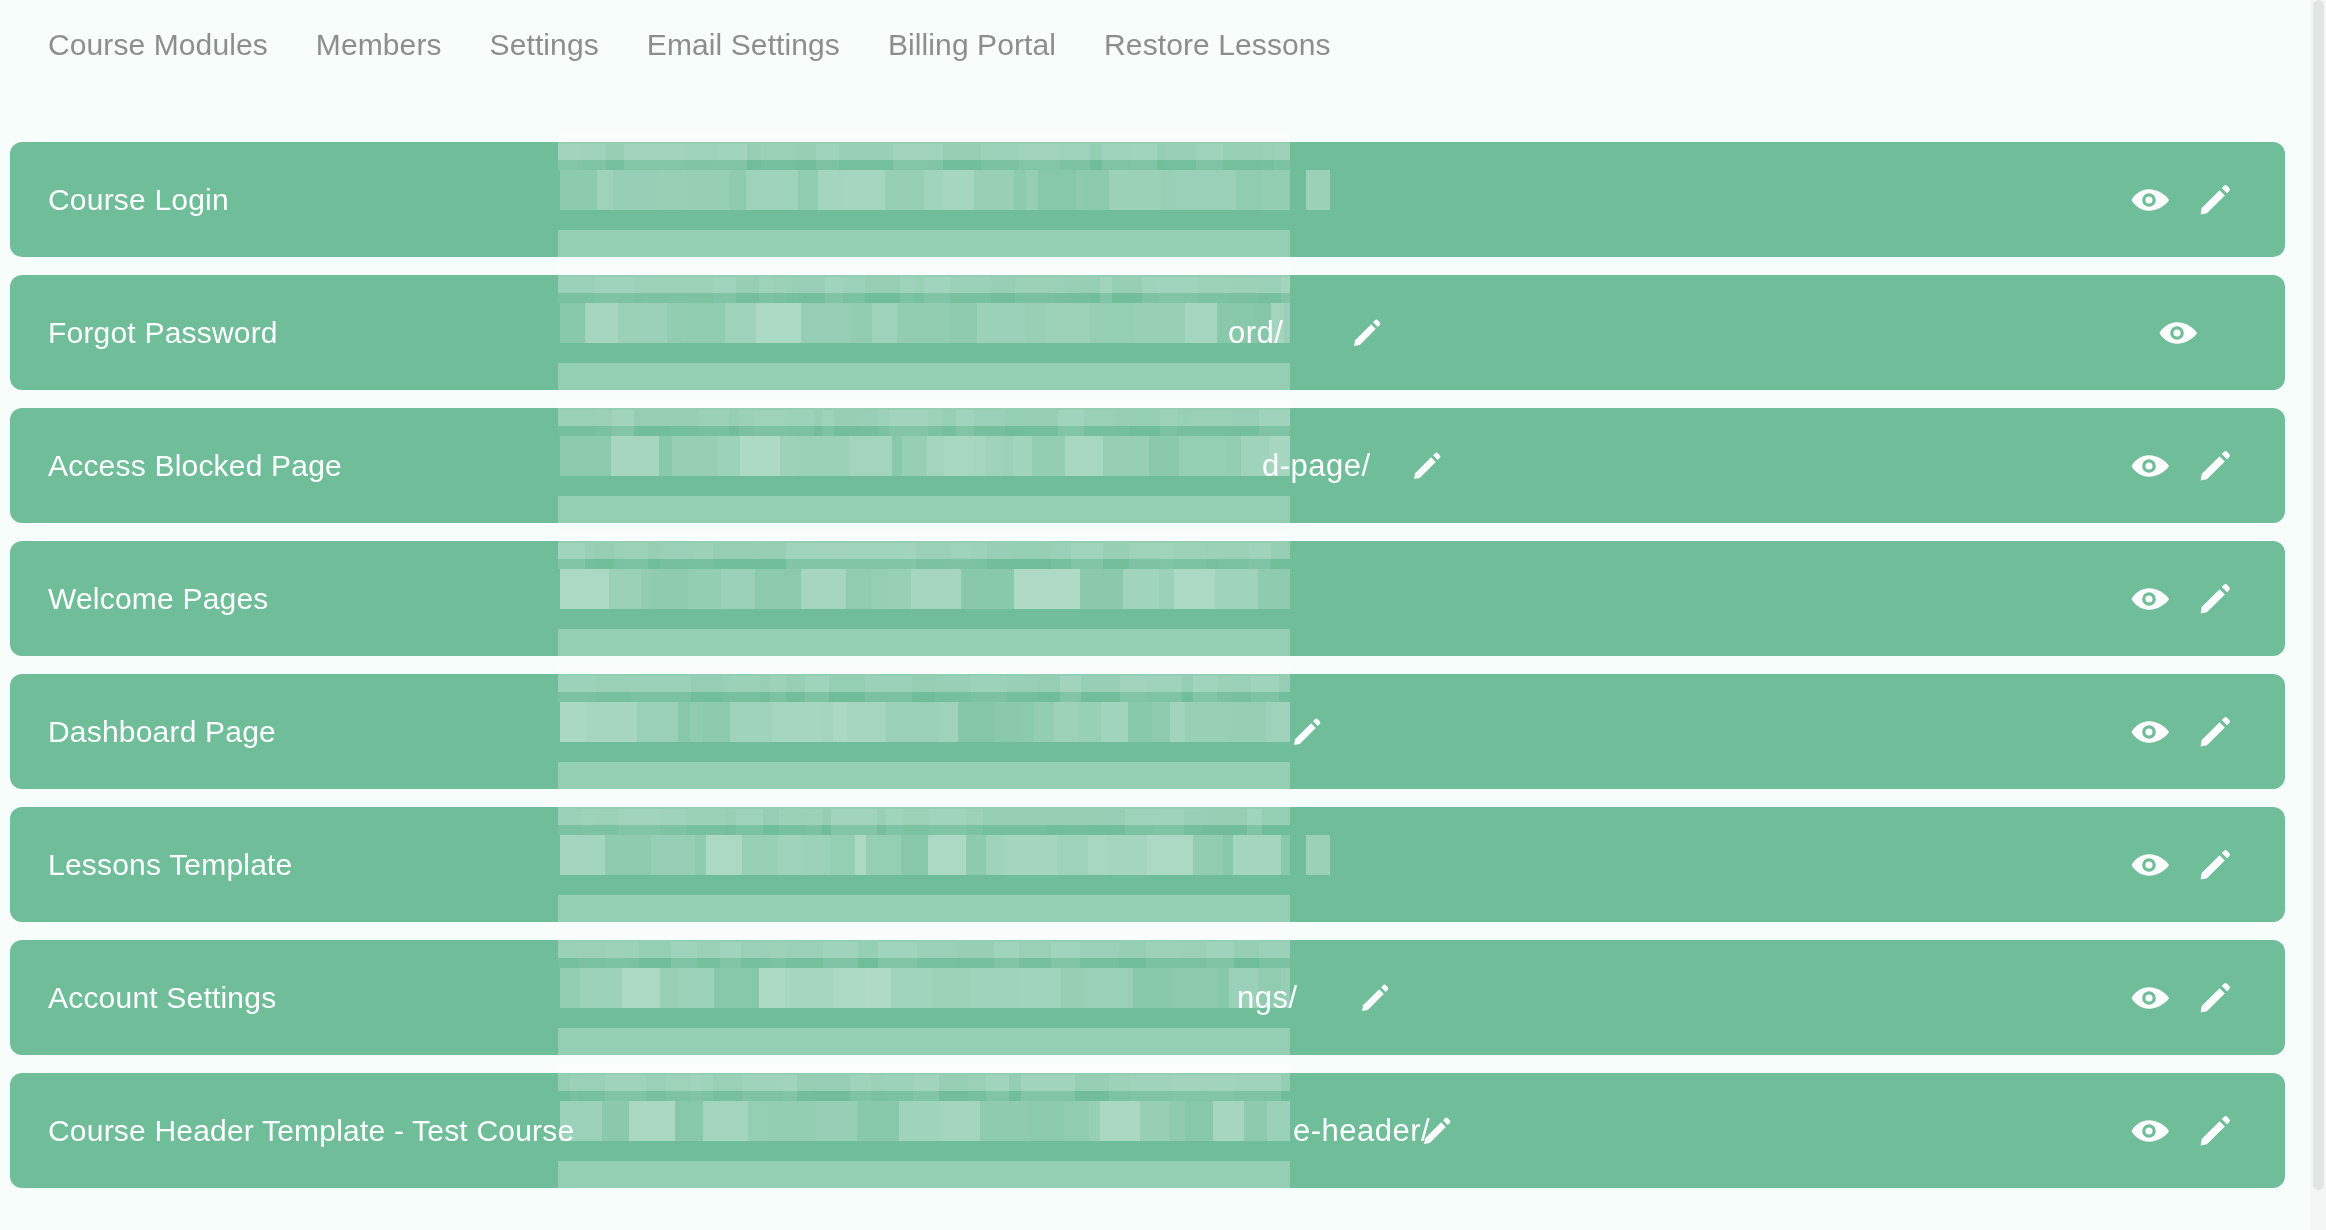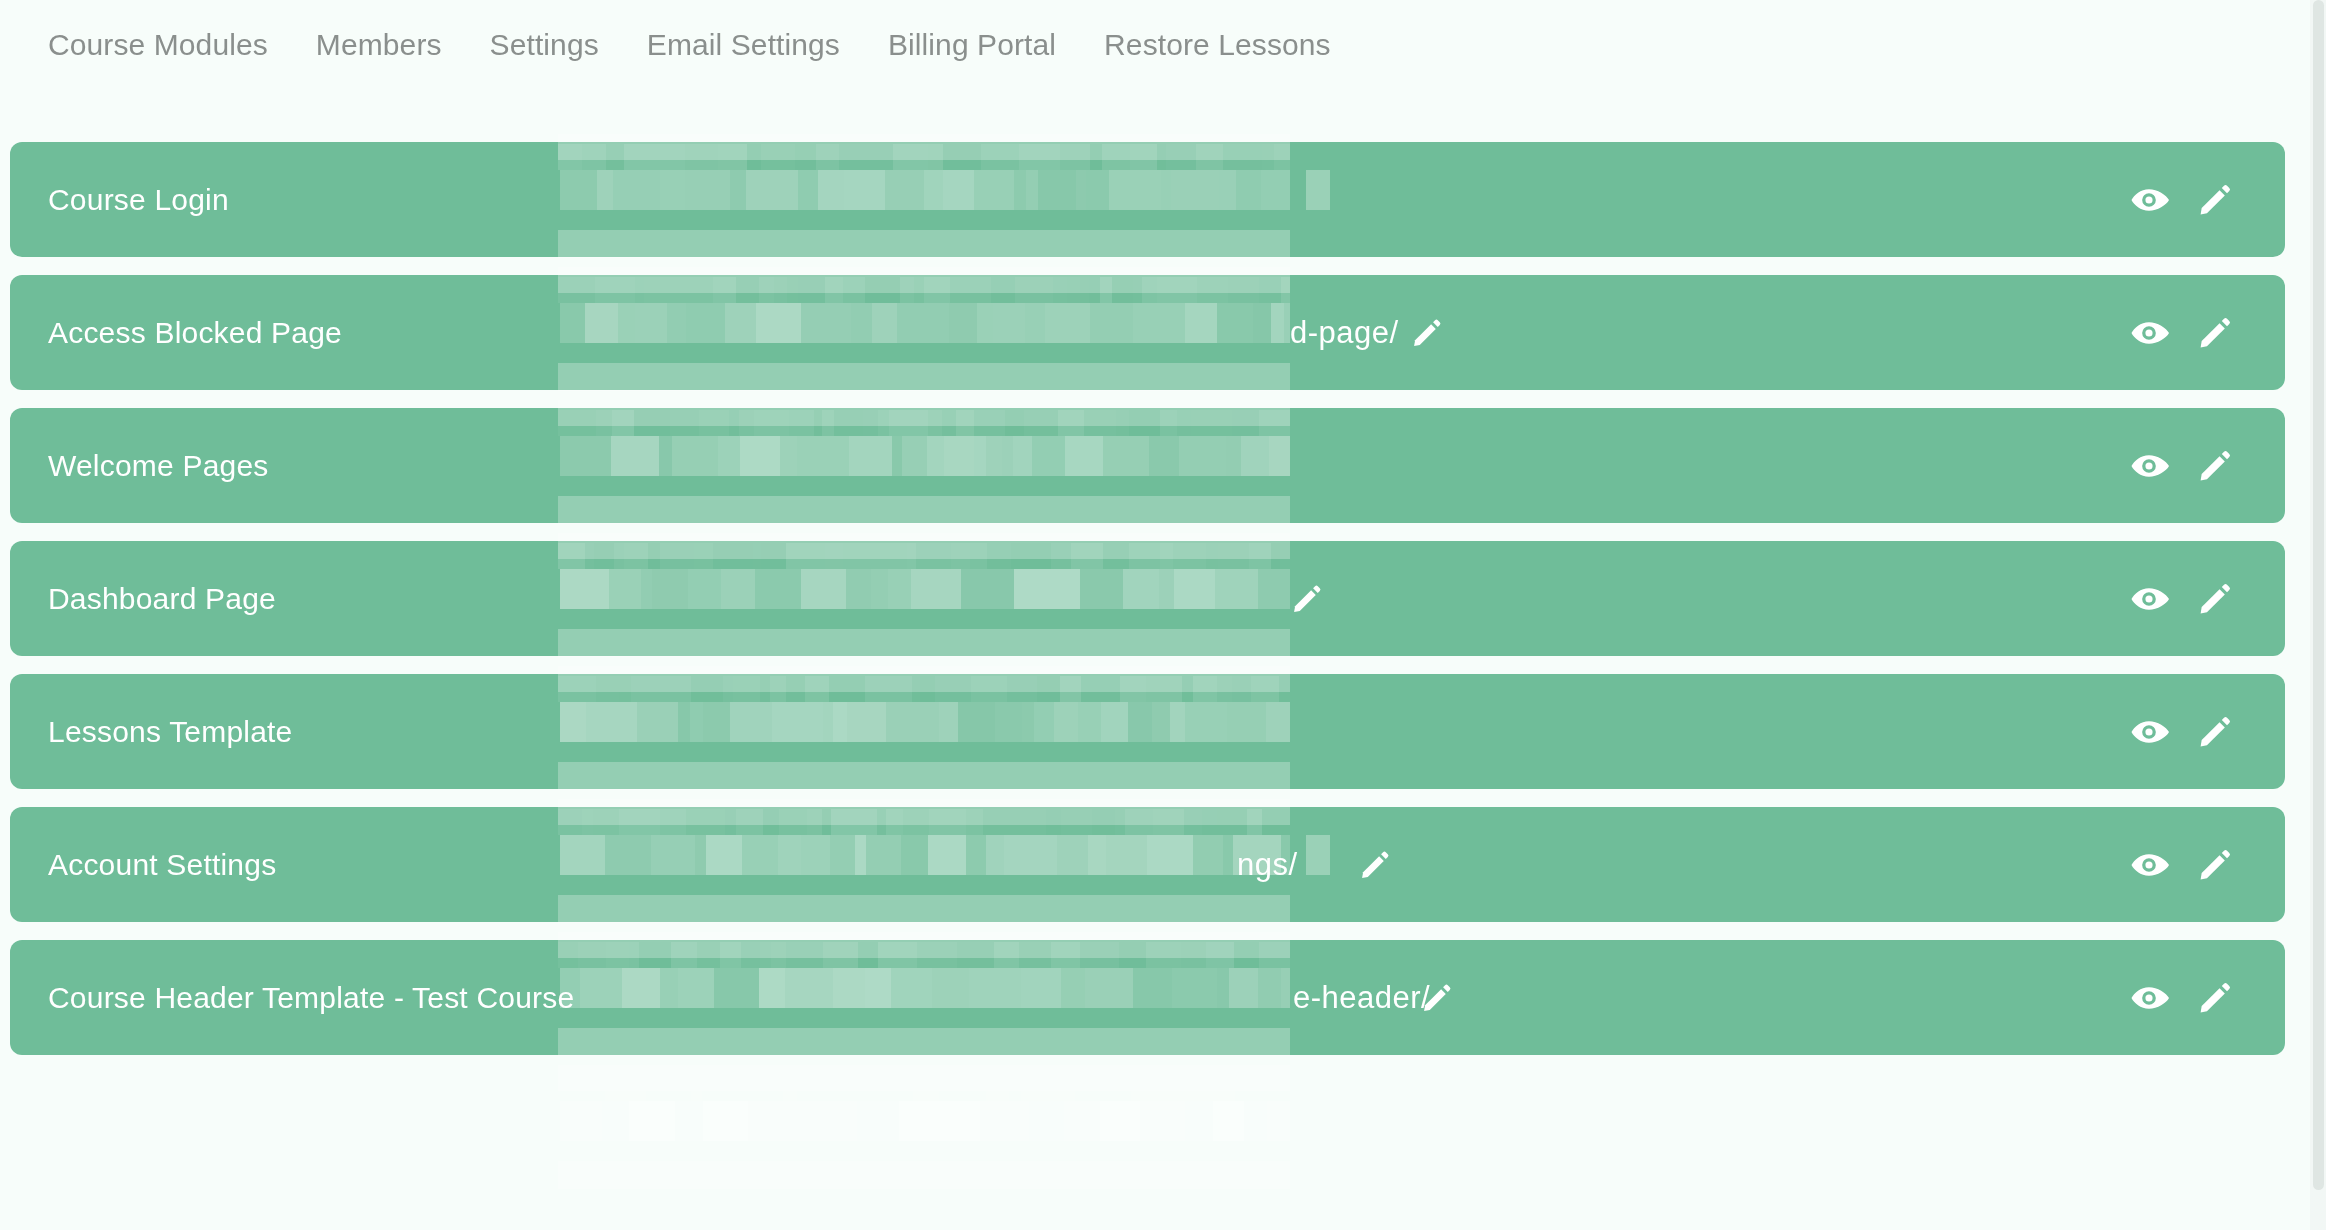--- a/index.html
+++ b/index.html
@@ -201,22 +201,38 @@
         </div>
         <div class="act-icon">
           <svg width="38" height="38" viewBox="0 0 24 24">
             <path fill="#ffffff" d="M3.6 17.1 14.9 5.8l3.3 3.3L6.9 20.4l-4 .7z"></path>
             <path fill="#ffffff" d="M16.3 4.4 17.7 3a1.3 1.3 0 0 1 1.9 0l1.4 1.4a1.3 1.3 0 0 1 0 1.9l-1.4 1.4z"></path>
           </svg>
         </div>
       </div>
     </div>
     <div class="card">
+      <div class="card-title">Forgot Password</div>
+      <div class="card-url" style="left: 1218px;">ord/</div>
+      <div class="inline-edit-icon" style="left: 1340px;"><svg width="34" height="34" viewBox="0 0 24 24">
+          <path fill="#ffffff" d="M3.6 17.1 14.9 5.8l3.3 3.3L6.9 20.4l-4 .7z"></path>
+          <path fill="#ffffff" d="M16.3 4.4 17.7 3a1.3 1.3 0 0 1 1.9 0l1.4 1.4a1.3 1.3 0 0 1 0 1.9l-1.4 1.4z"></path>
+        </svg></div>
+      <div class="card-actions" style="right: 88px;">
+        <div class="act-icon">
+          <svg width="40" height="40" viewBox="0 0 24 24">
+            <path fill="#ffffff" d="M12 5.5C7 5.5 3 9 1.5 12c1.5 3 5.5 6.5 10.5 6.5S22.5 15 24 12C22.5 9 17 5.5 12 5.5zm0 10.6A4.1 4.1 0 1 1 12 7.9a4.1 4.1 0 0 1 0 8.2z"></path>
+            <circle cx="12" cy="12" r="2.15" fill="#ffffff"></circle>
+          </svg>
+        </div>
+      </div>
+    </div>
+    <div class="card">
       <div class="card-title">Access Blocked Page</div>
-      <div class="card-url" style="left: 1280px;">d-page/</div>
+      <div class="card-url" style="left: 1252px;">d-page/</div>
       <div class="inline-edit-icon" style="left: 1400px;"><svg width="34" height="34" viewBox="0 0 24 24">
           <path fill="#ffffff" d="M3.6 17.1 14.9 5.8l3.3 3.3L6.9 20.4l-4 .7z"></path>
           <path fill="#ffffff" d="M16.3 4.4 17.7 3a1.3 1.3 0 0 1 1.9 0l1.4 1.4a1.3 1.3 0 0 1 0 1.9l-1.4 1.4z"></path>
         </svg></div>
       <div class="card-actions" style="right: 50px;">
         <div class="act-icon">
           <svg width="40" height="40" viewBox="0 0 24 24">
             <path fill="#ffffff" d="M12 5.5C7 5.5 3 9 1.5 12c1.5 3 5.5 6.5 10.5 6.5S22.5 15 24 12C22.5 9 17 5.5 12 5.5zm0 10.6A4.1 4.1 0 1 1 12 7.9a4.1 4.1 0 0 1 0 8.2z"></path>
             <circle cx="12" cy="12" r="2.15" fill="#ffffff"></circle>
           </svg>

